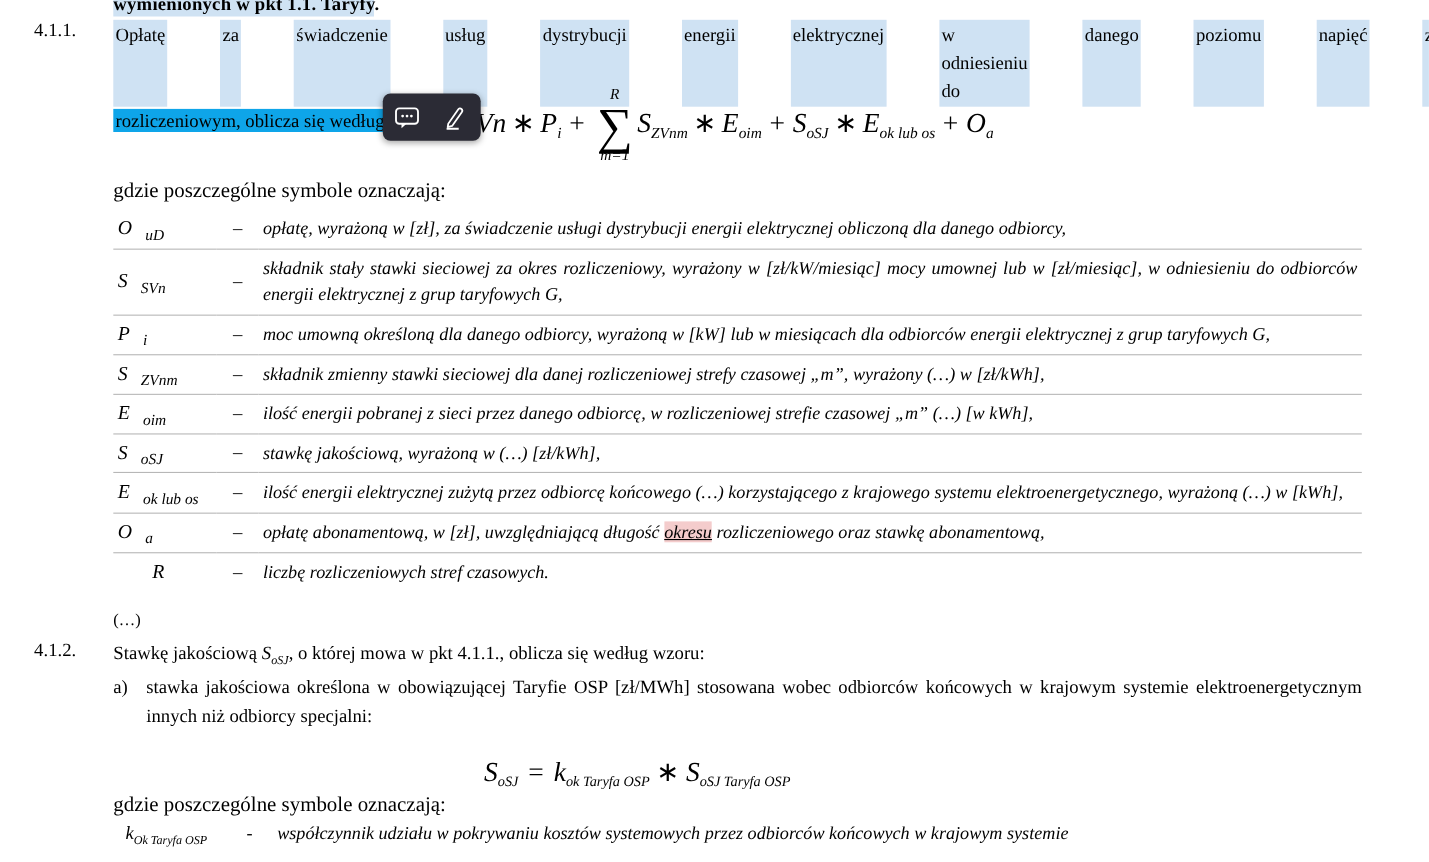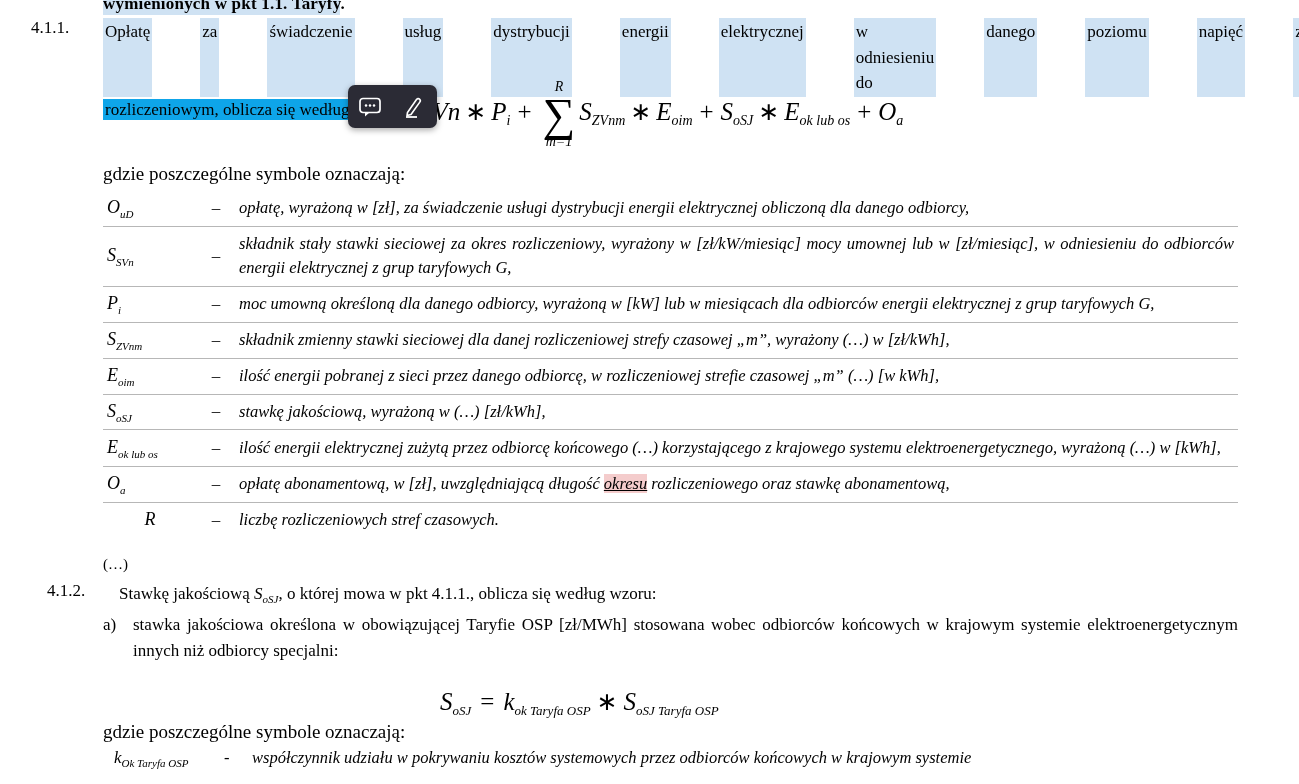--- a/index.html
+++ b/index.html
@@ -146,21 +146,21 @@
     padding: 5px 4px 6px 4px;
     vertical-align: middle;
   }
   .symtable tr:first-child td { border-top: none; }
   .symtable .c-sym {
     width: 86px;
     font-style: italic;
     font-size: 18px;
     white-space: nowrap;
   }
-  .symtable .c-sym sub { font-size: 11px; font-style: italic; }
+  .symtable .c-sym sub { font-size: 14px; font-style: italic; margin-left: 12px; }
   .symtable .c-dash {
     width: 30px;
     text-align: center;
     font-size: 17px;
   }
   .symtable .c-desc {
     font-style: italic;
     font-size: 16.5px;
     line-height: 1.45;
     text-align: justify;
@@ -169,21 +169,21 @@
 
   
   .ellipsis-line {
     position: absolute;
     left: 103px;
     top: 556px;
     font-size: 15px;
   }
 
   
-  #clause-412 { left: 31px; top: 581px; width: 1240px; margin-left: 16px; }
+  #clause-412 { left: 31px; top: 581px; width: 1240px; }
   #clause-412 .body { width: 1150px; }
   .sub-a {
     position: absolute;
     left: 103px;
     top: 612px;
     width: 1140px;
     display: flex;
     font-size: 17px;
     line-height: 1.5;
   }

